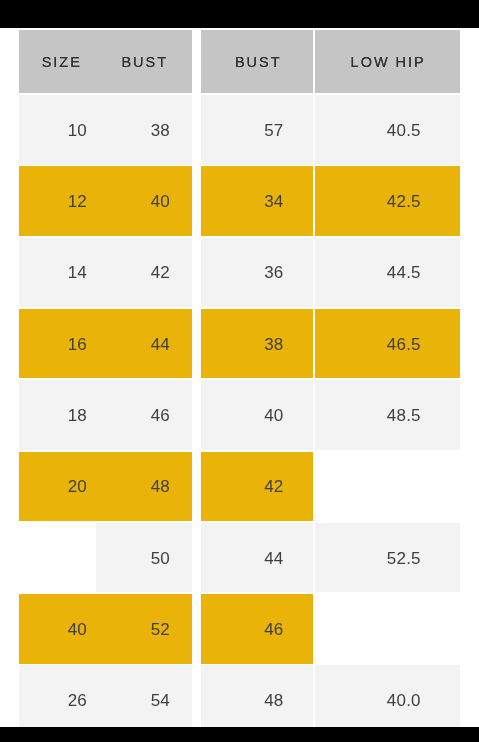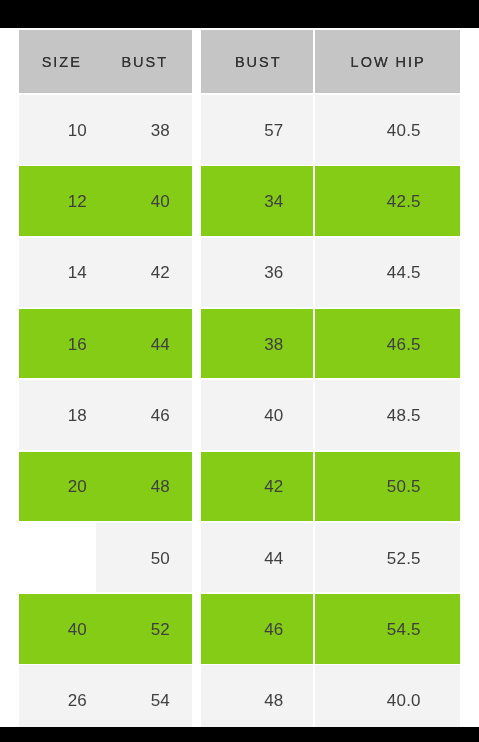--- a/index.html
+++ b/index.html
@@ -22,21 +22,21 @@
         display:flex;align-items:center;justify-content:center;}
 
   .header-row .cell{background:#c5c5c5;color:#333333;font-size:14.5px;font-weight:500;
         letter-spacing:2px;text-indent:2px;text-shadow:0 0 0.2px currentColor;}
   .header-row .label{position:relative;top:0;}
 
   .data-row .cell{color:#3f3f3f;font-size:17px;font-weight:400;
         letter-spacing:0.2px;text-indent:0.2px;}
   .data-row .label{position:relative;top:1px;margin-left:33px;}
   .data-row.odd  .cell{background:#f3f3f3;}
-  .data-row.even .cell{background:#84cc16;text-align:right;}
+  .data-row.even .cell{background:#eab308;text-align:right;}
 
   
   .c0{left:18.6px;width:84.4px;}
   .c1{left:96px;width:95.5px;}
   .c2{left:201.4px;width:111.8px;}
   .c3{left:314.6px;width:145.2px;}
 </style>
 </head>
 <body>
 
@@ -138,23 +138,20 @@
   <div class="row data-row even" style="top:423.55px;height:84px">
     <div class="cell c0" style="height:69.51px">
           <span class="label">20</span>
         </div>
     <div class="cell c1" style="height:69.51px">
           <span class="label">48</span>
         </div>
     <div class="cell c2" style="height:69.51px">
           <span class="label">42</span>
         </div>
-    <div class="cell c3" style="height:69.51px">
-          <span class="label">50.5</span>
-        </div>
   </div>
 
   <div class="row data-row odd" style="top:494.86px;height:69.51px">
     <div class="cell c1" style="height:69.51px">
           <span class="label">50</span>
         </div>
     <div class="cell c2" style="height:69.51px">
           <span class="label">44</span>
         </div>
     <div class="cell c3" style="height:69.51px">
@@ -165,23 +162,20 @@
   <div class="row data-row even" style="top:566.17px;height:69.51px">
     <div class="cell c0" style="height:69.51px">
           <span class="label">40</span>
         </div>
     <div class="cell c1" style="height:69.51px">
           <span class="label">52</span>
         </div>
     <div class="cell c2" style="height:69.51px">
           <span class="label">46</span>
         </div>
-    <div class="cell c3" style="height:69.51px">
-          <span class="label">54.5</span>
-        </div>
   </div>
 
   <div class="row data-row odd" style="top:637.48px;height:69.51px">
     <div class="cell c0" style="height:69.51px">
           <span class="label">26</span>
         </div>
     <div class="cell c1" style="height:69.51px">
           <span class="label">54</span>
         </div>
     <div class="cell c2" style="height:69.51px">

